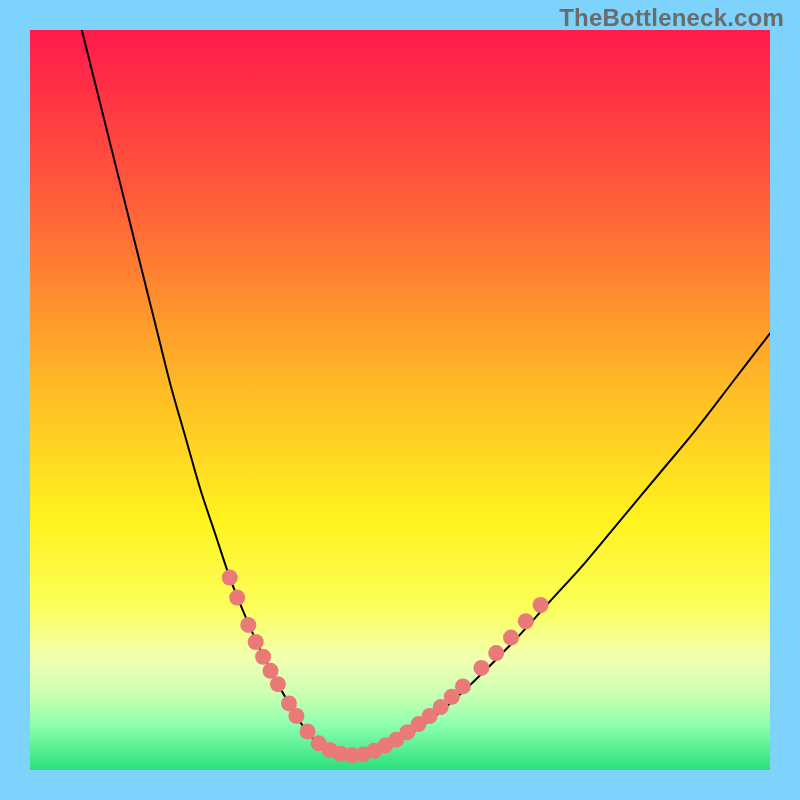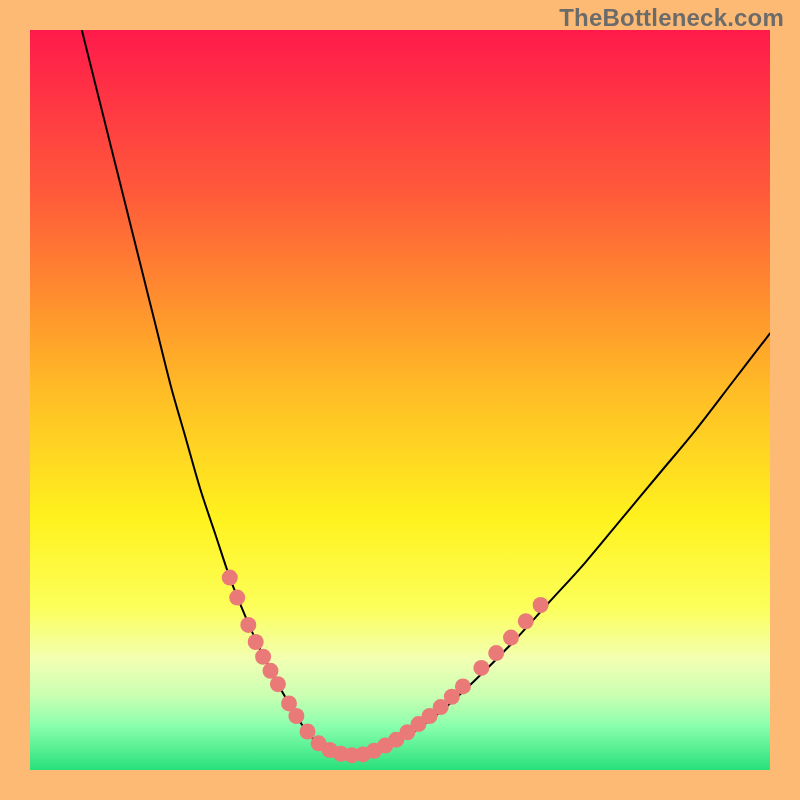--- a/index.html
+++ b/index.html
@@ -8,21 +8,21 @@
     width: 800px;
     height: 800px;
     background: #000;
     overflow: hidden;
     font-family: Arial, Helvetica, sans-serif;
   }
   .frame {
     position: absolute;
     left: 0; top: 0;
     width: 800px; height: 800px;
-    background: #fdba74;
+    background: #7dd3fc;
   }
   .watermark {
     position: absolute;
     top: 4px;
     right: 16px;
     font-size: 24px;
     font-weight: 600;
     color: #6b6b6b;
     letter-spacing: 0.2px;
     font-family: Arial, Helvetica, sans-serif;

